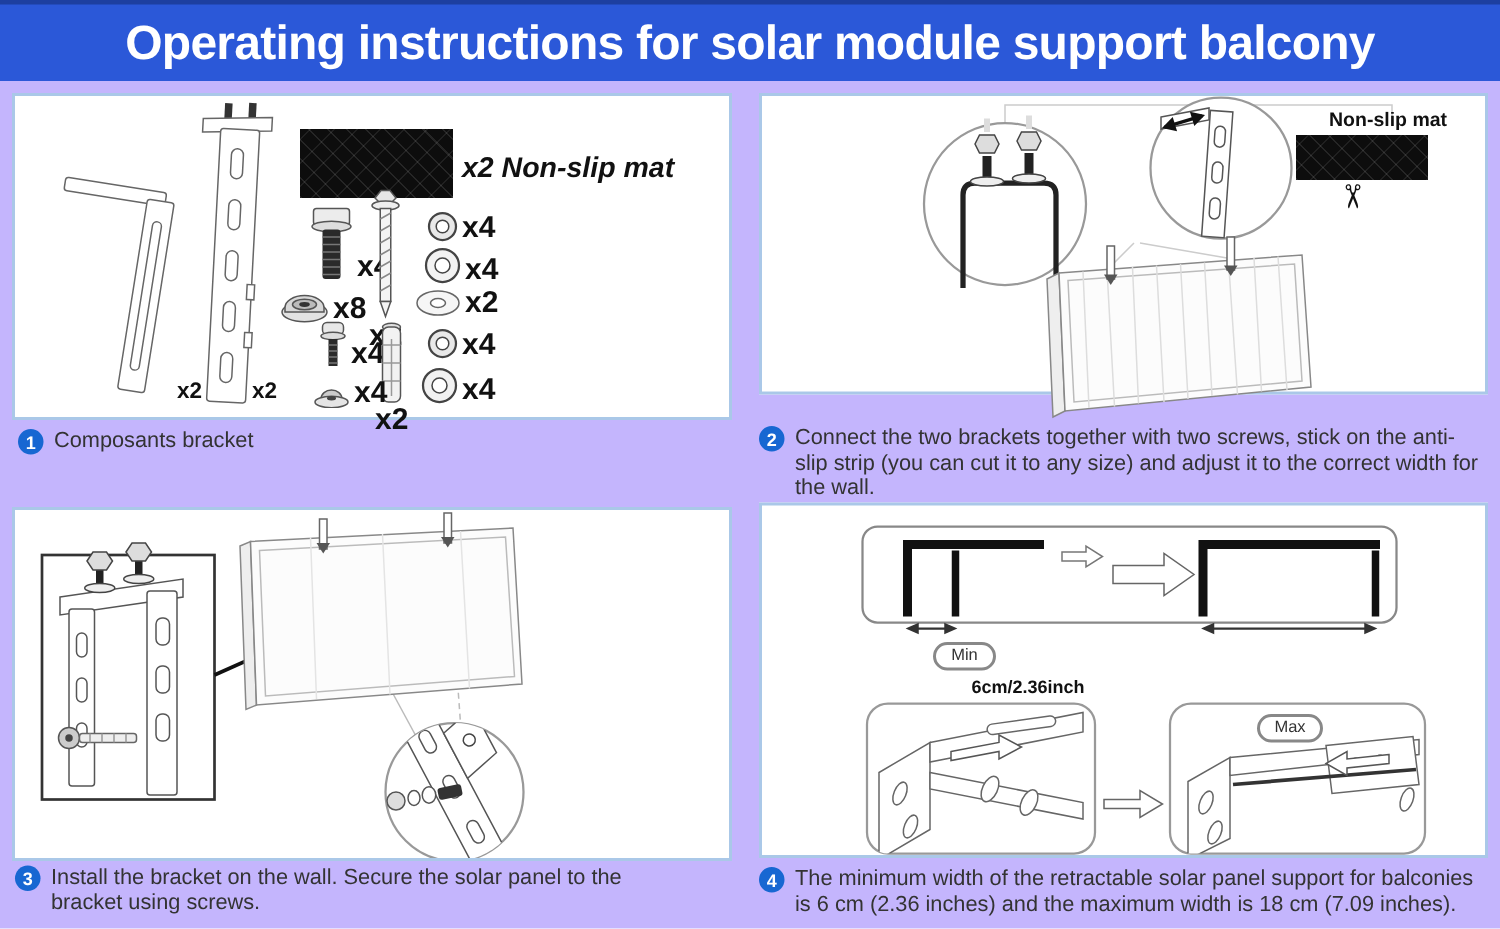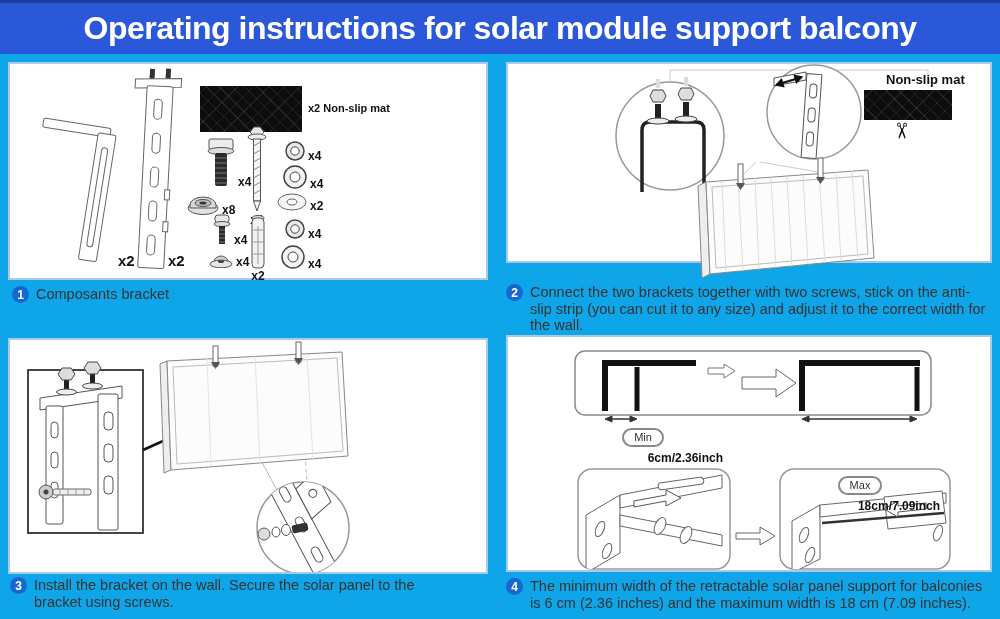--- a/index.html
+++ b/index.html
@@ -1,30 +1,30 @@
 <!DOCTYPE html>
 <html><head>
 <meta charset="utf-8">
 <style>
   html,body{margin:0;padding:0;background:#fff;}
-  .page{position:relative;width:1000px;height:619px;background:#0ea5e9;overflow:hidden;
+  .page{position:relative;width:1000px;height:619px;background:#c4b5fd;overflow:hidden;
         font-family:"Liberation Sans",sans-serif;}
   .banner{position:absolute;left:0;top:0;width:1000px;height:54px;background:#2b58d8;
           border-top:3px solid #1d3fa0;box-sizing:border-box;
           display:flex;align-items:center;justify-content:center;}
   .banner h1{margin:0;color:#fff;font-size:32px;font-weight:bold;letter-spacing:-0.5px;white-space:nowrap;}
   .fig{position:absolute;background:#fff;border:2px solid #aac8e8;box-sizing:border-box;}
   .caption{position:absolute;display:flex;gap:7px;align-items:flex-start;}
   .badge{flex:0 0 auto;width:17px;height:17px;border-radius:50%;background:#1767d2;color:#fff;
          font-size:12px;font-weight:bold;display:flex;align-items:center;justify-content:center;}
   .cap-text{font-size:14.5px;color:#333;line-height:1.14;}
   .abs{position:absolute;}
   .hw{position:absolute;display:flex;align-items:flex-end;gap:2px;}
   .hw.col{flex-direction:column;align-items:center;gap:0;}
-  .qty{font-size:12px;font-weight:bold;color:#111;line-height:1;text-align:right;}
+  .qty{font-size:20px;font-weight:bold;color:#111;line-height:1;text-align:right;}
   .x2{position:absolute;font-size:15px;font-weight:bold;color:#111;}
   .mat{position:absolute;background:#0d0d0d;
        background-image:repeating-linear-gradient(45deg,rgba(255,255,255,.10) 0 1px,transparent 1px 9px),
                         repeating-linear-gradient(-45deg,rgba(255,255,255,.08) 0 1px,transparent 1px 11px);}
   .matlabel{position:absolute;font-weight:bold;color:#111;white-space:nowrap;}
   .scissors{position:absolute;font-size:22px;color:#111;transform:rotate(90deg);line-height:1;}
   .minmax{position:absolute;text-align:center;}
   .oval{display:inline-block;border:2px solid #888;border-radius:10px;padding:0 10px;
         font-size:11px;font-weight:normal;color:#333;line-height:15px;}
   .dim{font-size:12px;font-weight:bold;color:#111;margin-top:4px;white-space:nowrap;text-align:right;}
@@ -111,21 +111,21 @@
           <rect x="20" y="164" width="8" height="20" rx="4"></rect>
           <rect x="35" y="118" width="5" height="10"></rect>
           <rect x="35" y="150" width="5" height="10"></rect>
         </g>
       </g>
     </svg>
     <span class="x2" style="left:108px;top:188px;">x2</span>
     <span class="x2" style="left:158px;top:188px;">x2</span>
 
     <div class="mat" style="left:190px;top:22px;width:102px;height:46px;"></div>
-    <span class="matlabel" style="left:298px;top:38px;font-size:11px;">x2 Non-slip mat</span>
+    <span class="matlabel" style="left:298px;top:38px;font-size:19px;font-style:italic;">x2 Non-slip mat</span>
 
     <div class="hw" style="left:196px;top:72px;">
       <svg width="30" height="52" viewBox="0 0 30 52">
           <use href="#sym-hexbolt"></use>
         </svg>
       <span class="qty">x4</span>
     </div>
     <div class="hw col" style="left:236px;top:62px;">
       <svg width="22" height="88" viewBox="0 0 22 88">
           <use href="#sym-lagscrew"></use>
@@ -375,21 +375,20 @@
         <polygon points="418,166 390,169 390,164 376,172 390,180 390,175 418,172" fill="#fff" stroke="#555"></polygon>
         <ellipse cx="430" cy="196" rx="4" ry="8" transform="rotate(20 430 196)"></ellipse>
       </g>
     </svg>
     <div class="minmax" style="left:55px;top:90px;width:160px;">
       <span class="oval">Min</span>
       <div class="dim">6cm/2.36inch</div>
     </div>
     <div class="minmax" style="left:272px;top:90px;width:160px;margin-top:48px;">
       <span class="oval">Max</span>
-      <div class="dim">18cm/7.09inch</div>
     </div>
   </div>
 
   <div class="caption" style="left:506px;top:578px;width:478px;">
     <span class="badge">4</span>
     <span class="cap-text">The minimum width of the retractable solar panel support for balconies is 6 cm (2.36 inches) and the maximum width is 18 cm (7.09 inches).</span>
   </div>
 
 </div>
 

